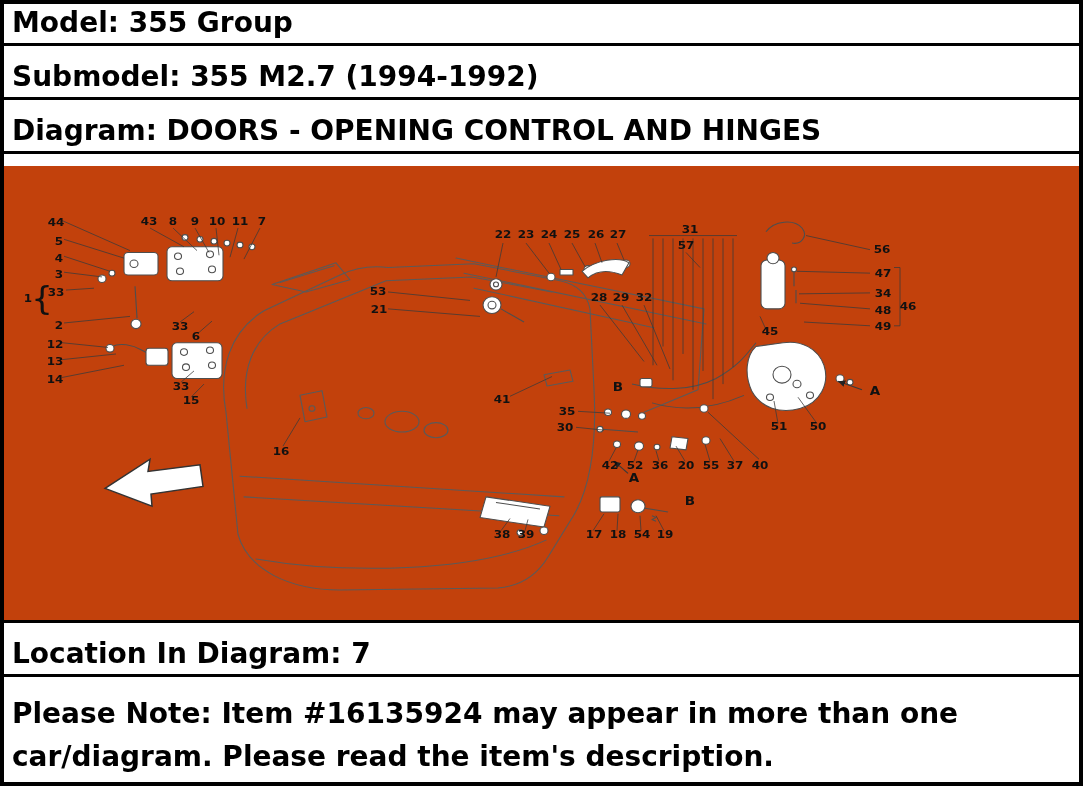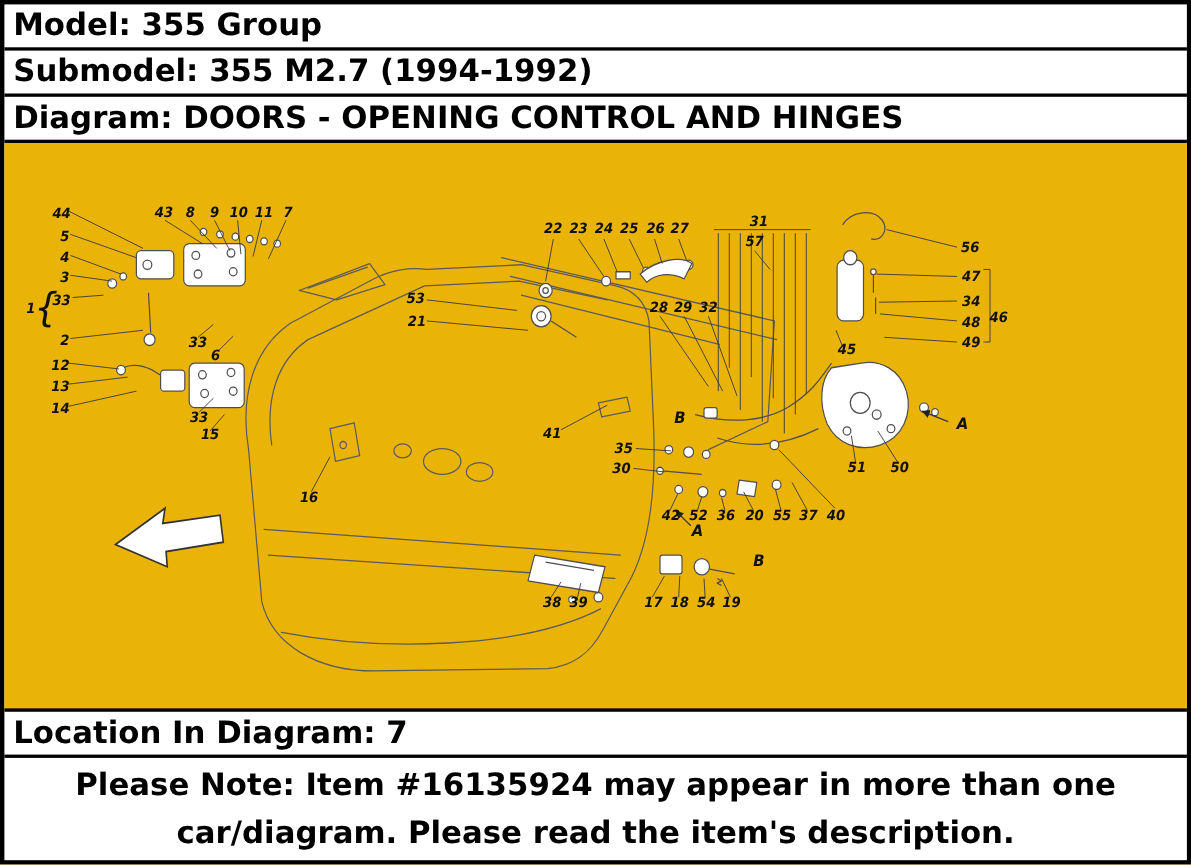--- a/index.html
+++ b/index.html
@@ -2,36 +2,37 @@
 <html><head>
 <meta charset="utf-8">
 <style>
   html,body { margin:0; padding:0; background:#888; }
   .page {
     width:1083px; height:786px; box-sizing:border-box;
     background:#fff; border:4px solid #000;
     font-family:"DejaVu Sans", sans-serif;
     display:flex; flex-direction:column;
     color:#000;
+    gap:12px;
   }
   .trow {
     border-bottom:3px solid #000;
     padding:2px 8px 4px 8px;
     font-size:28px; font-weight:bold;
     line-height:33px;
     white-space:nowrap; overflow:hidden;
     flex:0 0 auto;
   }
   .trow.note {
     white-space:normal; border-bottom:none;
-    line-height:43px; padding-top:3px;text-align:center;
+    line-height:43px; padding-top:3px;
   }
   .diagram-area {
     flex:1 1 auto; position:relative; border-bottom:3px solid #000;
-    background:#eab308; overflow:hidden;font-style:italic;
+    background:#c2410c; overflow:hidden;
   }
   .diagram-area svg { position:absolute; inset:0; width:100%; height:100%; }
   .callout {
     font-family:"DejaVu Sans", sans-serif;
     font-size:12px; font-weight:bold;
     fill:#111; text-anchor:middle;
   }
   .callout.big { font-size:13.5px; }
   .callout.brace { font-size:34px; font-weight:normal; }
   .sketch { stroke:#5a5a5a; fill:none; stroke-width:1.1; stroke-linejoin:round; stroke-linecap:round; }

